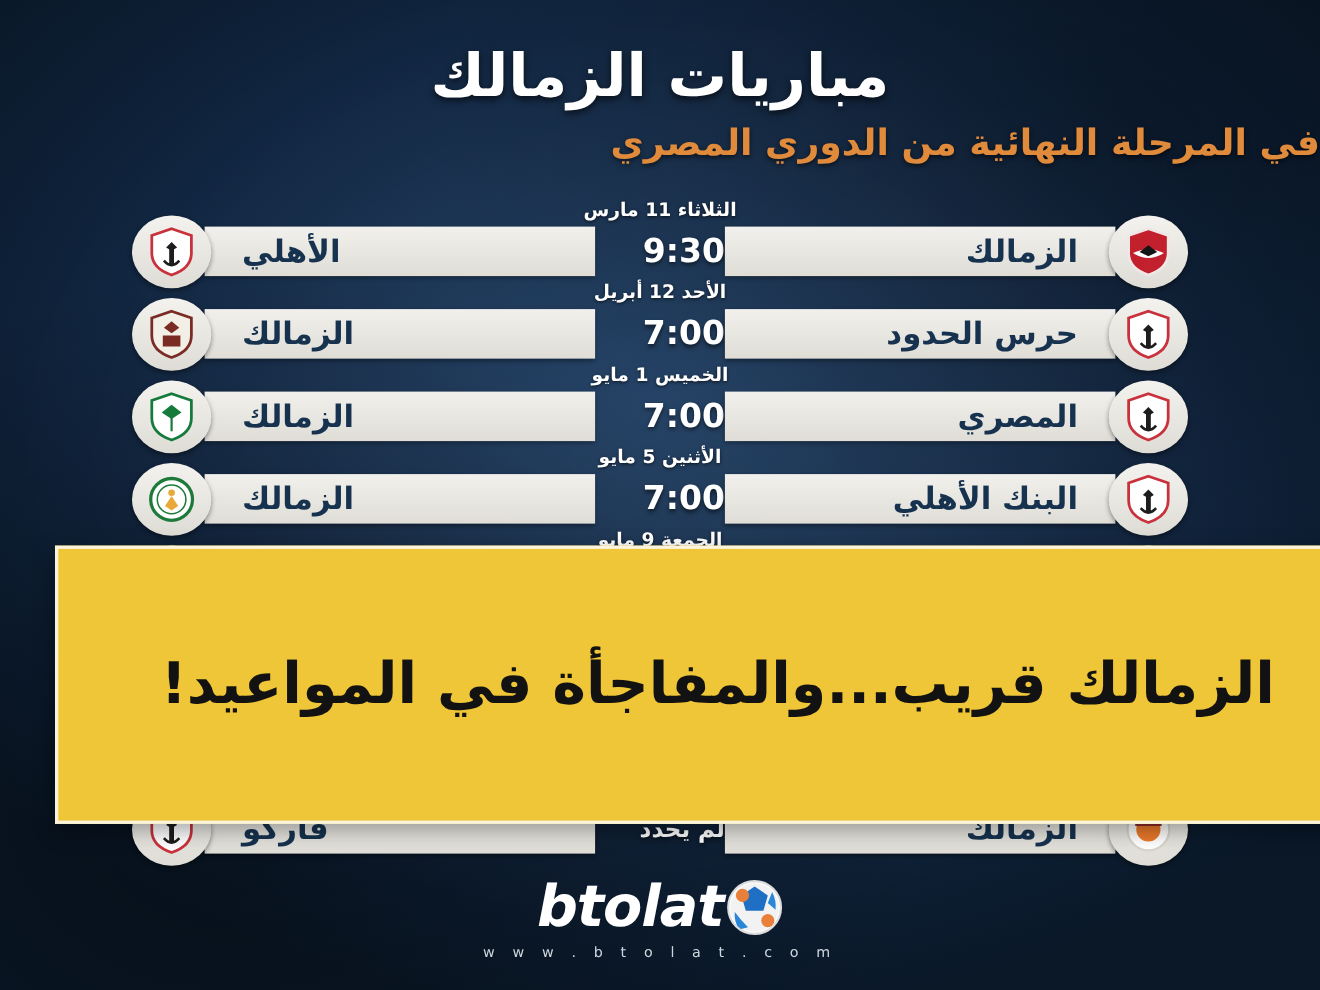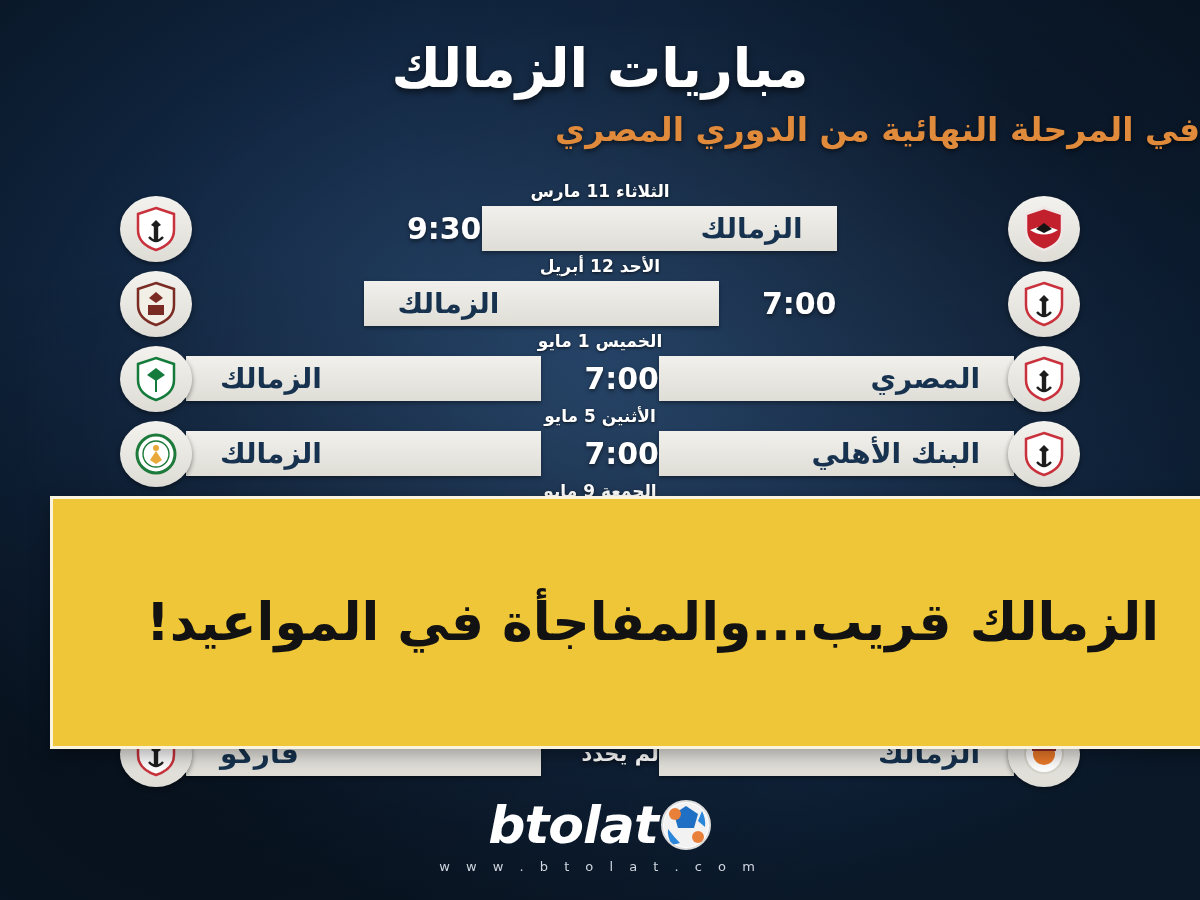--- a/index.html
+++ b/index.html
@@ -213,39 +213,45 @@
             <svg viewBox="0 0 42 46">
               <path d="M21 2 L39 8 V24 Q39 38 21 44 Q3 38 3 24 V8 Z" fill="#ffffff" stroke="#c9323c" stroke-width="2.5"></path>
         <path d="M21 14 l5 5 -5 3 -5 -3 z" fill="#1d1d1d"></path>
         <path d="M20 21 h2 v13 h-2 z M14 31 q7 8 14 0" fill="none" stroke="#1d1d1d" stroke-width="2.4"></path>
       </svg>
           </span>
           <div class="team-bar home">
             <span class="team-name">الزمالك</span>
           </div>
           <div class="match-time">9:30</div>
+          <div class="team-bar away">
+            <span class="team-name">الأهلي</span>
+          </div>
           <span class="badge left">
             <svg viewBox="0 0 42 46">
               <path d="M21 2 L39 8 V24 Q39 38 21 44 Q3 38 3 24 V8 Z" fill="#c2202c" stroke="#f0e6e6" stroke-width="2.5"></path>
         <path d="M7 24 q14 -7 28 0 q-14 9 -28 0 z" fill="#ffffff"></path>
         <path d="M21 17 l8 6 -8 4 -8 -4 z" fill="#141414"></path>
       </svg>
           </span>
         </div>
       </div>
       <div class="fixture">
         <div class="fixture-date">الأحد 12 أبريل</div>
         <div class="fixture-row">
           <span class="badge right">
             <svg viewBox="0 0 42 46">
               <path d="M21 2 L39 8 V24 Q39 38 21 44 Q3 38 3 24 V8 Z" fill="#f2efe6" stroke="#7a2b24" stroke-width="2.5"></path>
         <path d="M21 11 l7 6 -7 5 -7 -5 z" fill="#7a2b24"></path>
         <path d="M13 24 h16 v10 h-16 z" fill="#7a2b24"></path>
       </svg>
           </span>
+          <div class="team-bar home">
+            <span class="team-name">حرس الحدود</span>
+          </div>
           <div class="match-time">7:00</div>
           <div class="team-bar away">
             <span class="team-name">الزمالك</span>
           </div>
           <span class="badge left">
             <svg viewBox="0 0 42 46">
               <path d="M21 2 L39 8 V24 Q39 38 21 44 Q3 38 3 24 V8 Z" fill="#ffffff" stroke="#c9323c" stroke-width="2.5"></path>
         <path d="M21 14 l5 5 -5 3 -5 -3 z" fill="#1d1d1d"></path>
         <path d="M20 21 h2 v13 h-2 z M14 31 q7 8 14 0" fill="none" stroke="#1d1d1d" stroke-width="2.4"></path>
       </svg>

